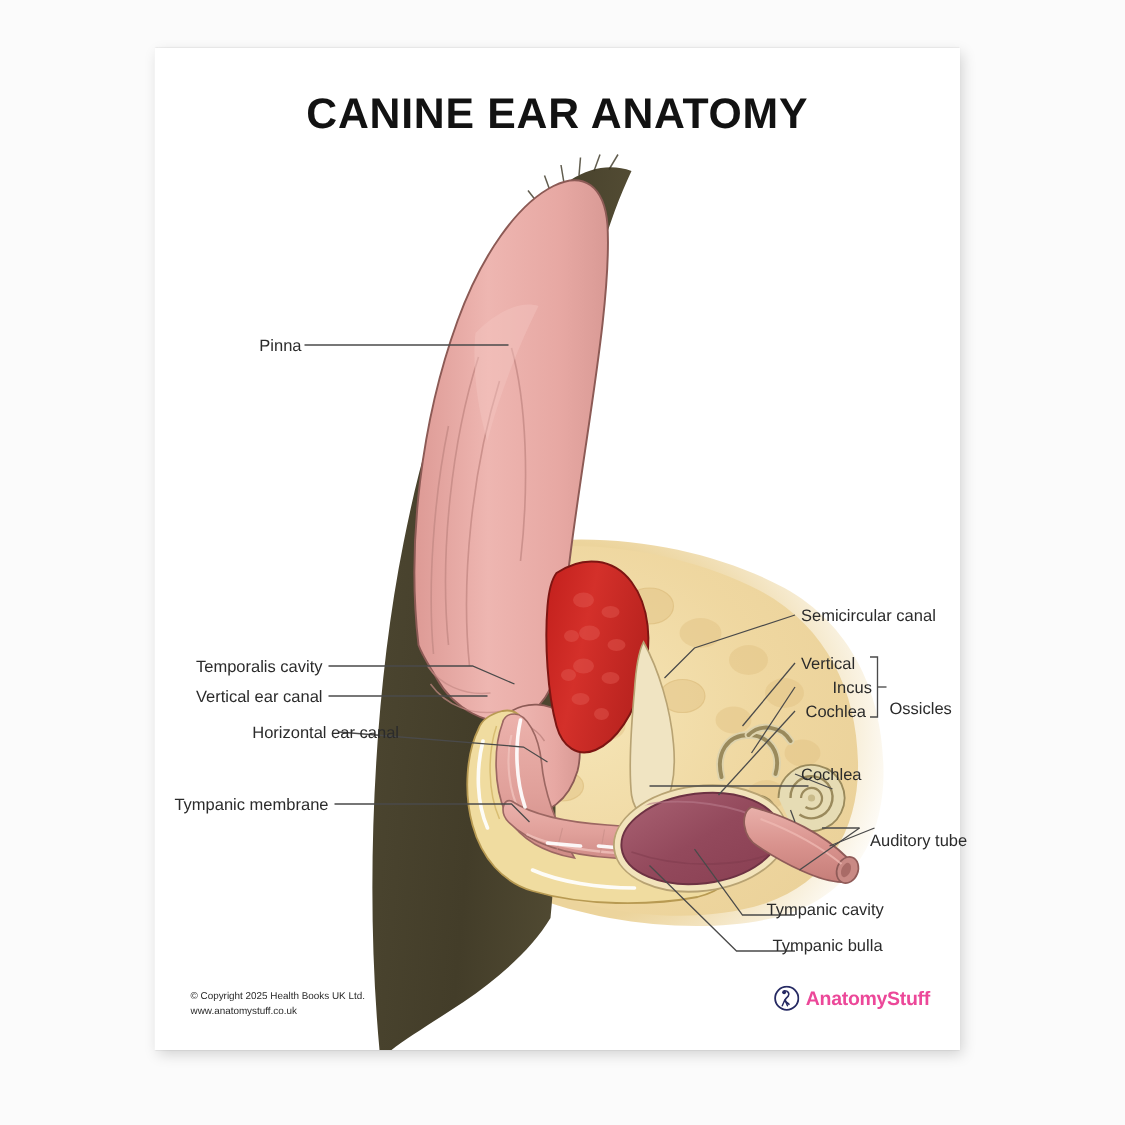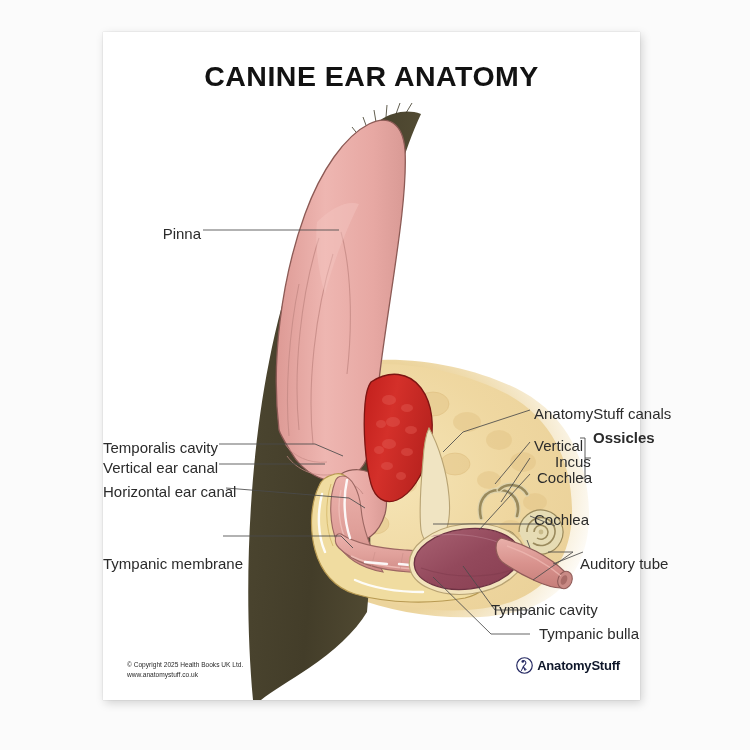--- a/index.html
+++ b/index.html
@@ -25,39 +25,39 @@
     color:#121212;
   }
 
   
   .art{position:absolute;left:0;top:0;width:537px;height:668px;}
   .art svg{display:block;width:537px;height:668px;}
 
   
   .lbl{
     position:absolute;
-    font-size:15px;color:#2b2b2b;
+    font-size:11px;color:#2b2b2b;
     white-space:nowrap;line-height:1;
   }
   .lbl.r{text-align:left;}
   .lbl.l{text-align:right;}
 
   
   .copyright{
     position:absolute;left:24px;top:628px;
     font-size:6.6px;color:#2a2a2a;line-height:1.55;
     white-space:nowrap;
   }
   .logo{
     position:absolute;right:20px;top:625px;
     display:flex;align-items:center;gap:4px;
   }
   .logo-mark{width:17px;height:17px;flex:0 0 auto;}
   .logo-text{
-    font-size:13px;font-weight:bold;color:#0f172a;letter-spacing:-.2px;
+    font-size:13px;font-weight:bold;color:#ec4899;letter-spacing:-.2px;
   }
 </style>
 </head>
 <body>
 
 <div id="stage">
 
   <div class="poster">
 
     <div class="title">CANINE EAR ANATOMY</div>
@@ -339,32 +339,32 @@
         <g stroke="#4a4a4a" stroke-width="0.9" fill="none">
           <path d="M477,406 L482,406 L482,446 L477,446"></path>
           <path d="M482,426 L488,426"></path>
         </g>
       </svg>
     </div>
 
     <div class="lbl l" style="left:6px;top:194px;width:92px;">Pinna</div>
     <div class="lbl l" style="left:0px;top:408px;width:112px;">Temporalis cavity</div>
     <div class="lbl l" style="left:0px;top:428px;width:112px;">Vertical ear canal</div>
-    <div class="lbl l" style="left:0px;top:452px;width:119px;">Horizontal ear canal</div>
-    <div class="lbl l" style="left:0px;top:500px;width:116px;margin-top:24px;">Tympanic membrane</div>
-
-    <div class="lbl r" style="left:431px;top:374px;">AnatomyStuff canals</div>
+    <div class="lbl l" style="left:0px;top:452px;width:119px;padding-left:44px;">Horizontal ear canal</div>
+    <div class="lbl l" style="left:0px;top:500px;width:116px;">Tympanic membrane</div>
+
+    <div class="lbl r" style="left:431px;top:374px;">Semicircular canal</div>
     <div class="lbl r" style="left:431px;top:406px;">Vertical</div>
     <div class="lbl r" style="left:452px;top:422px;">Incus</div>
     <div class="lbl r" style="left:434px;top:438px;">Cochlea</div>
-    <div class="lbl r" style="left:490px;top:398px;font-weight:bold;">Ossicles</div>
+    <div class="lbl r" style="left:490px;top:436px;">Ossicles</div>
     <div class="lbl r" style="left:431px;top:480px;text-align:right;">Cochlea</div>
     <div class="lbl r" style="left:477px;top:524px;">Auditory tube</div>
-    <div class="lbl r" style="left:388px;top:570px;">Tympanic cavity</div>
-    <div class="lbl r" style="left:436px;top:594px;">Tympanic bulla</div>
+    <div class="lbl r" style="left:408px;top:570px;">Tympanic cavity</div>
+    <div class="lbl r" style="left:412px;top:594px;">Tympanic bulla</div>
 
     <div class="copyright">
       <div>© Copyright 2025 Health Books UK Ltd.</div>
       <div>www.anatomystuff.co.uk</div>
     </div>
 
     <div class="logo">
       <svg class="logo-mark" viewBox="0 0 34 34">
         <circle cx="17" cy="17" r="15.5" fill="none" stroke="#262a63" stroke-width="2.4"></circle>
         <path d="M14 7 C19 7 21 11 19 14 C17.5 16.3 15 17 15 19.5 C15 22 18 23 20 25" fill="none" stroke="#262a63" stroke-width="2.2" stroke-linecap="round"></path>

